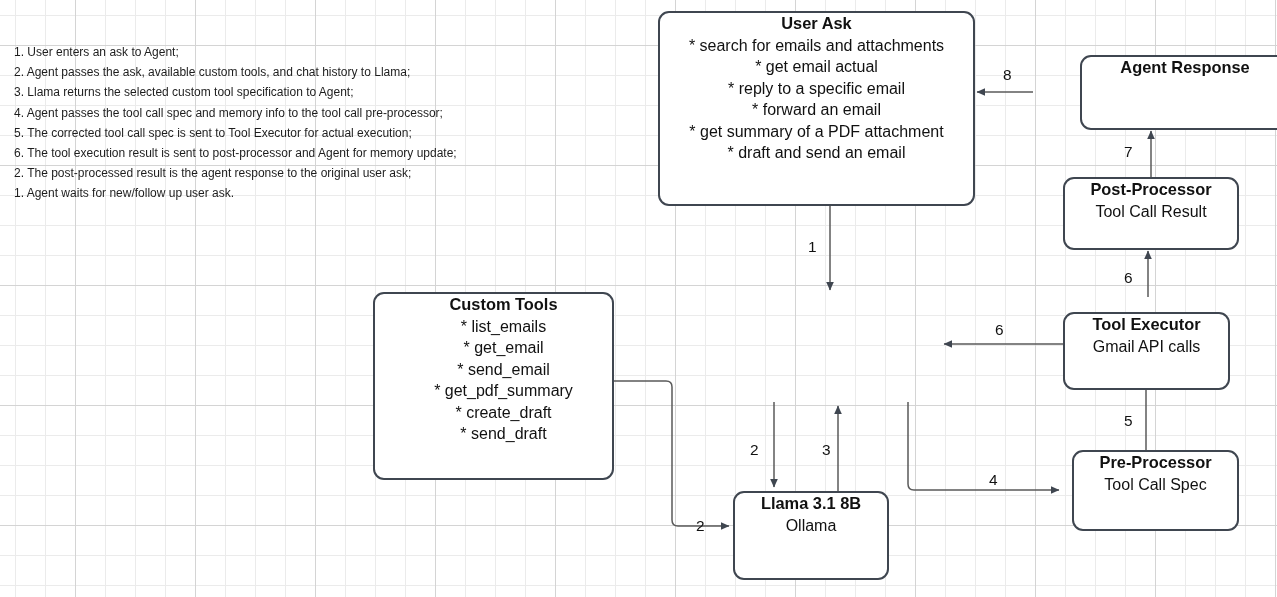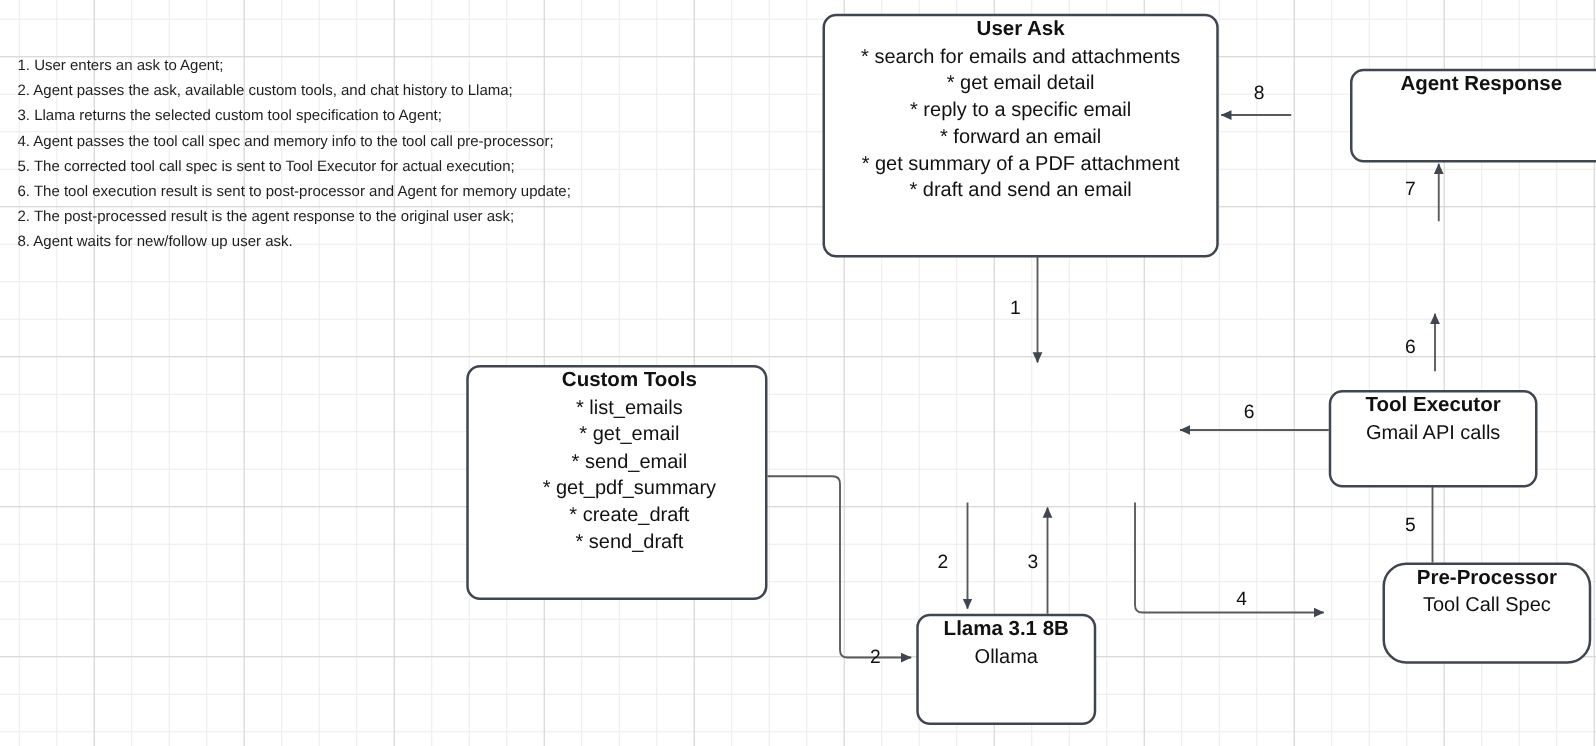--- a/index.html
+++ b/index.html
@@ -89,21 +89,21 @@
 <div id="canvas">
 
   <div class="legend">
     <div>1. User enters an ask to Agent;</div>
     <div>2. Agent passes the ask, available custom tools, and chat history to Llama;</div>
     <div>3. Llama returns the selected custom tool specification to Agent;</div>
     <div>4. Agent passes the tool call spec and memory info to the tool call pre-processor;</div>
     <div>5. The corrected tool call spec is sent to Tool Executor for actual execution;</div>
     <div>6. The tool execution result is sent to post-processor and Agent for memory update;</div>
     <div>2. The post-processed result is the agent response to the original user ask;</div>
-    <div>8. Agent waits for new/follow up user ask.</div>
+    <div>1. Agent waits for new/follow up user ask.</div>
   </div>
 
   <svg class="wires">
     <defs>
       <marker id="ah" markerWidth="9" markerHeight="9" refX="8.2" refY="4.5" orient="auto" markerUnits="userSpaceOnUse">
         <path d="M0,0.6 L8.6,4.5 L0,8.4 Z" fill="#3f4650"></path>
       </marker>
     </defs>
     <g stroke="#5a5a5a" stroke-width="1.5" fill="none">
 
@@ -136,51 +136,55 @@
   <div class="lbl" style="left:1124px;top:412px;">5</div>
   <div class="lbl" style="left:995px;top:321px;">6</div>
   <div class="lbl" style="left:989px;top:471px;">4</div>
   <div class="lbl" style="left:750px;top:441px;">2</div>
   <div class="lbl" style="left:822px;top:441px;">3</div>
   <div class="lbl" style="left:696px;top:517px;">2</div>
 
   <div class="node" style="left:658px;top:11px;width:317px;height:195px;">
     <div class="ttl">User Ask</div>
     <div class="ln">* search for emails and attachments</div>
-    <div class="ln">* get email detail</div>
+    <div class="ln">* get email actual</div>
     <div class="ln">* reply to a specific email</div>
     <div class="ln">* forward an email</div>
     <div class="ln">* get summary of a PDF attachment</div>
     <div class="ln">* draft and send an email</div>
   </div>
 
   <div class="node" style="left:1033px;top:55px;width:210px;height:75px;margin-left:47px;">
     <div class="ttl">Agent Response</div>
   </div>
 
+  <div class="node" style="left:1063px;top:177px;width:176px;height:73px;">
+    <div class="ttl">Post-Processor</div>
+    <div class="ln">Tool Call Result</div>
+  </div>
 
   <div class="node" style="left:1063px;top:312px;width:167px;height:78px;">
     <div class="ttl">Tool Executor</div>
     <div class="ln">Gmail API calls</div>
   </div>
 
-  <div class="node" style="left:1106px;top:450px;width:167px;height:81px;border-radius:19px;">
+  <div class="node" style="left:1072px;top:450px;width:167px;height:81px;">
     <div class="ttl">Pre-Processor</div>
     <div class="ln">Tool Call Spec</div>
   </div>
 
   <div class="node" style="left:373px;top:292px;width:241px;height:188px;padding-left:20px;">
     <div class="ttl">Custom Tools</div>
     <div class="ln">* list_emails</div>
     <div class="ln">* get_email</div>
     <div class="ln">* send_email</div>
     <div class="ln">* get_pdf_summary</div>
     <div class="ln">* create_draft</div>
     <div class="ln">* send_draft</div>
   </div>
 
 
-  <div class="node" style="left:733px;top:491px;width:144px;height:89px;">
+  <div class="node" style="left:733px;top:491px;width:156px;height:89px;">
     <div class="ttl">Llama 3.1 8B</div>
     <div class="ln">Ollama</div>
   </div>
 
 </div>
 
 </body></html>

